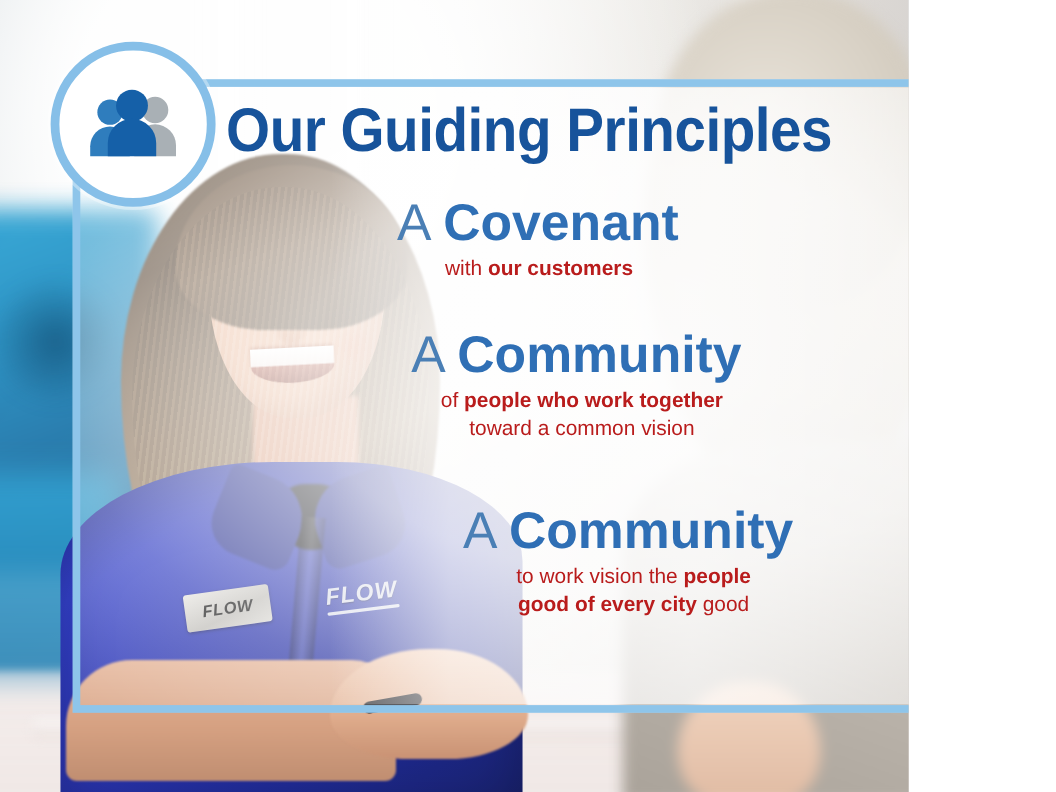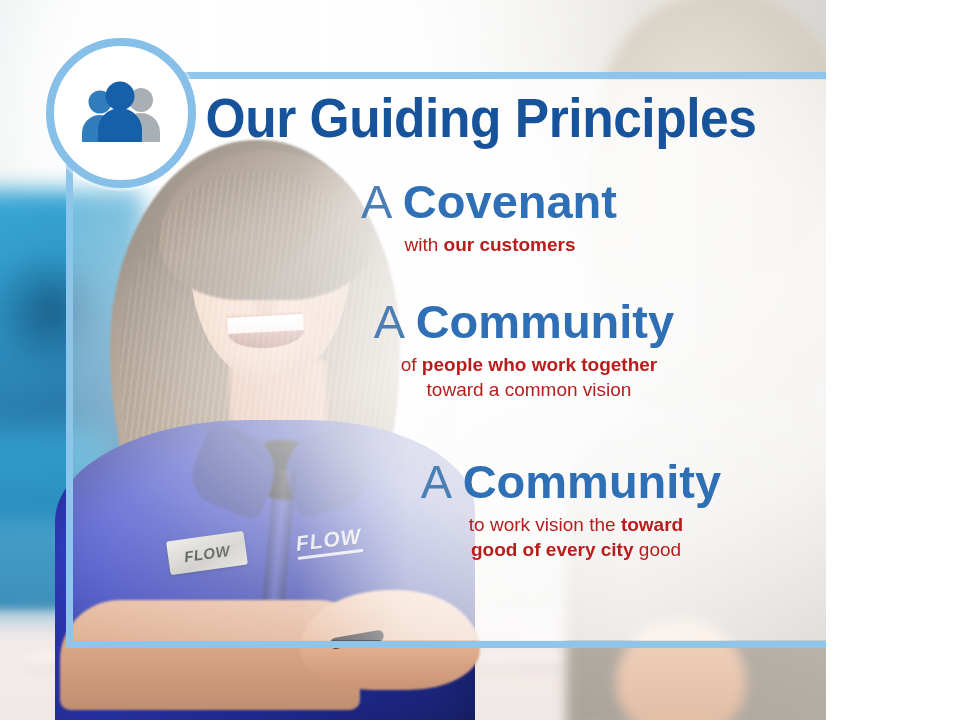--- a/index.html
+++ b/index.html
@@ -467,19 +467,19 @@
         <div>toward a common vision</div>
       </div>
     </div>
 
     <div class="principle p3">
       <div class="p-head">
         <span class="art">A </span>
         <span>Community</span>
       </div>
       <div class="p-sub">
-        <div><span>to work vision the </span><b>toward</b></div>
+        <div><span>to work vision the </span><b>people</b></div>
         <div><b>good of every city</b><span> good</span></div>
       </div>
     </div>
 
   </div>
 </div>
 
 </body></html>

